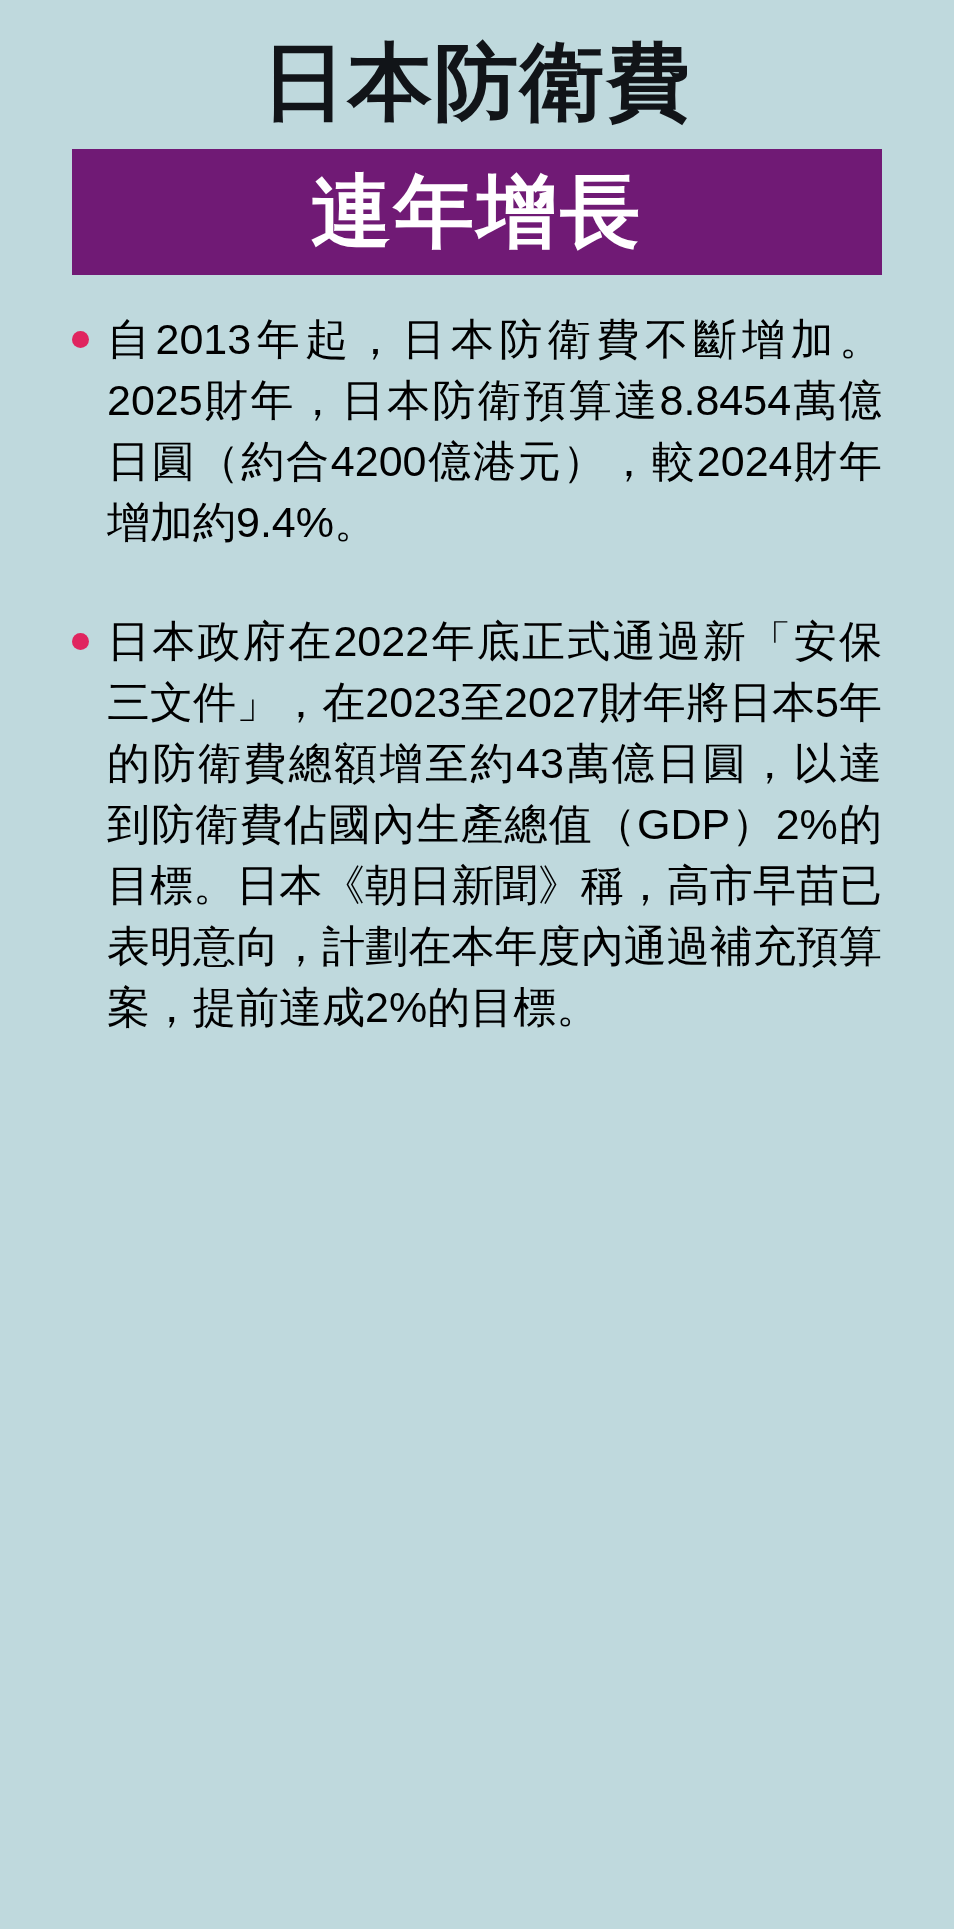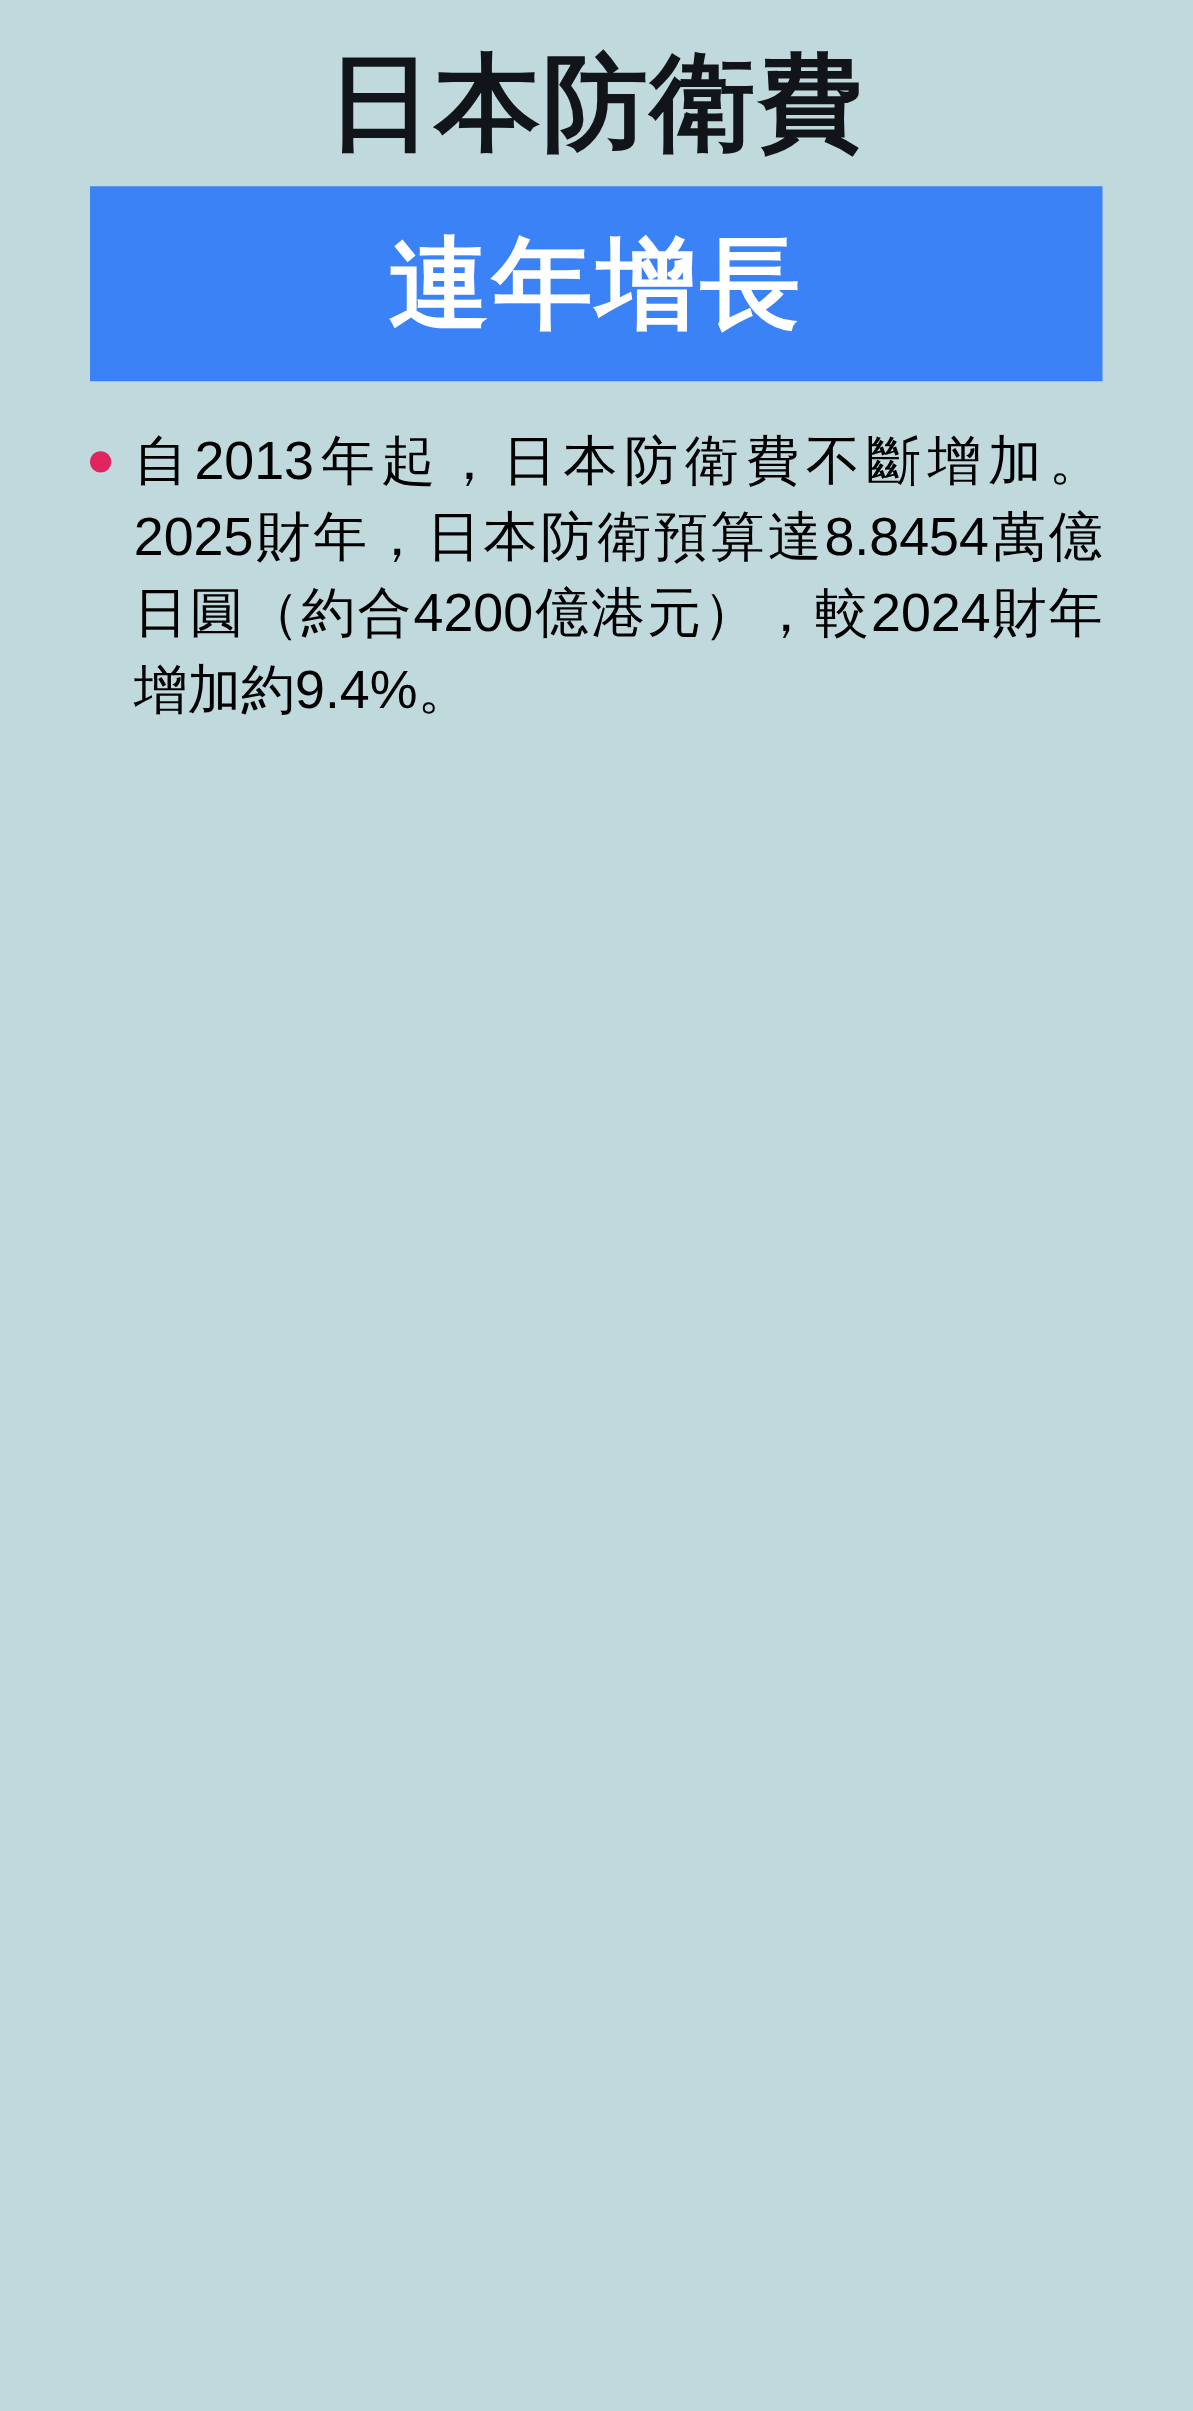--- a/index.html
+++ b/index.html
@@ -26,22 +26,22 @@
     font-size: 84px;
     font-weight: bold;
     color: #111418;
     letter-spacing: 2px;
     padding-top: 32px;
     line-height: 1.15;
     font-family: "Liberation Sans", sans-serif;
   }
   .title-band {
     margin-top: 18px;
-    background: #3b82f6;
-    height: 156px;
+    background: #701a75;
+    height: 126px;
     display: flex;
     align-items: center;
     justify-content: center;
   }
   .title-band-text {
     color: #ffffff;
     font-size: 80px;
     font-weight: bold;
     letter-spacing: 3px;
     line-height: 1;
@@ -85,16 +85,20 @@
     <div class="title-band-text">連年增長</div>
   </div>
 
   <div class="bullets">
 
     <div class="bullet-item">
       <div class="bullet-dot"></div>
       <div class="bullet-text">自2013年起，日本防衛費不斷增加。2025財年，日本防衛預算達8.8454萬億日圓（約合4200億港元），較2024財年增加約9.4%。</div>
     </div>
 
+    <div class="bullet-item">
+      <div class="bullet-dot"></div>
+      <div class="bullet-text">日本政府在2022年底正式通過新「安保三文件」，在2023至2027財年將日本5年的防衛費總額增至約43萬億日圓，以達到防衛費佔國內生產總值（GDP）2%的目標。日本《朝日新聞》稱，高市早苗已表明意向，計劃在本年度內通過補充預算案，提前達成2%的目標。</div>
+    </div>
 
 
   </div>
 </div>
 
 </body></html>

